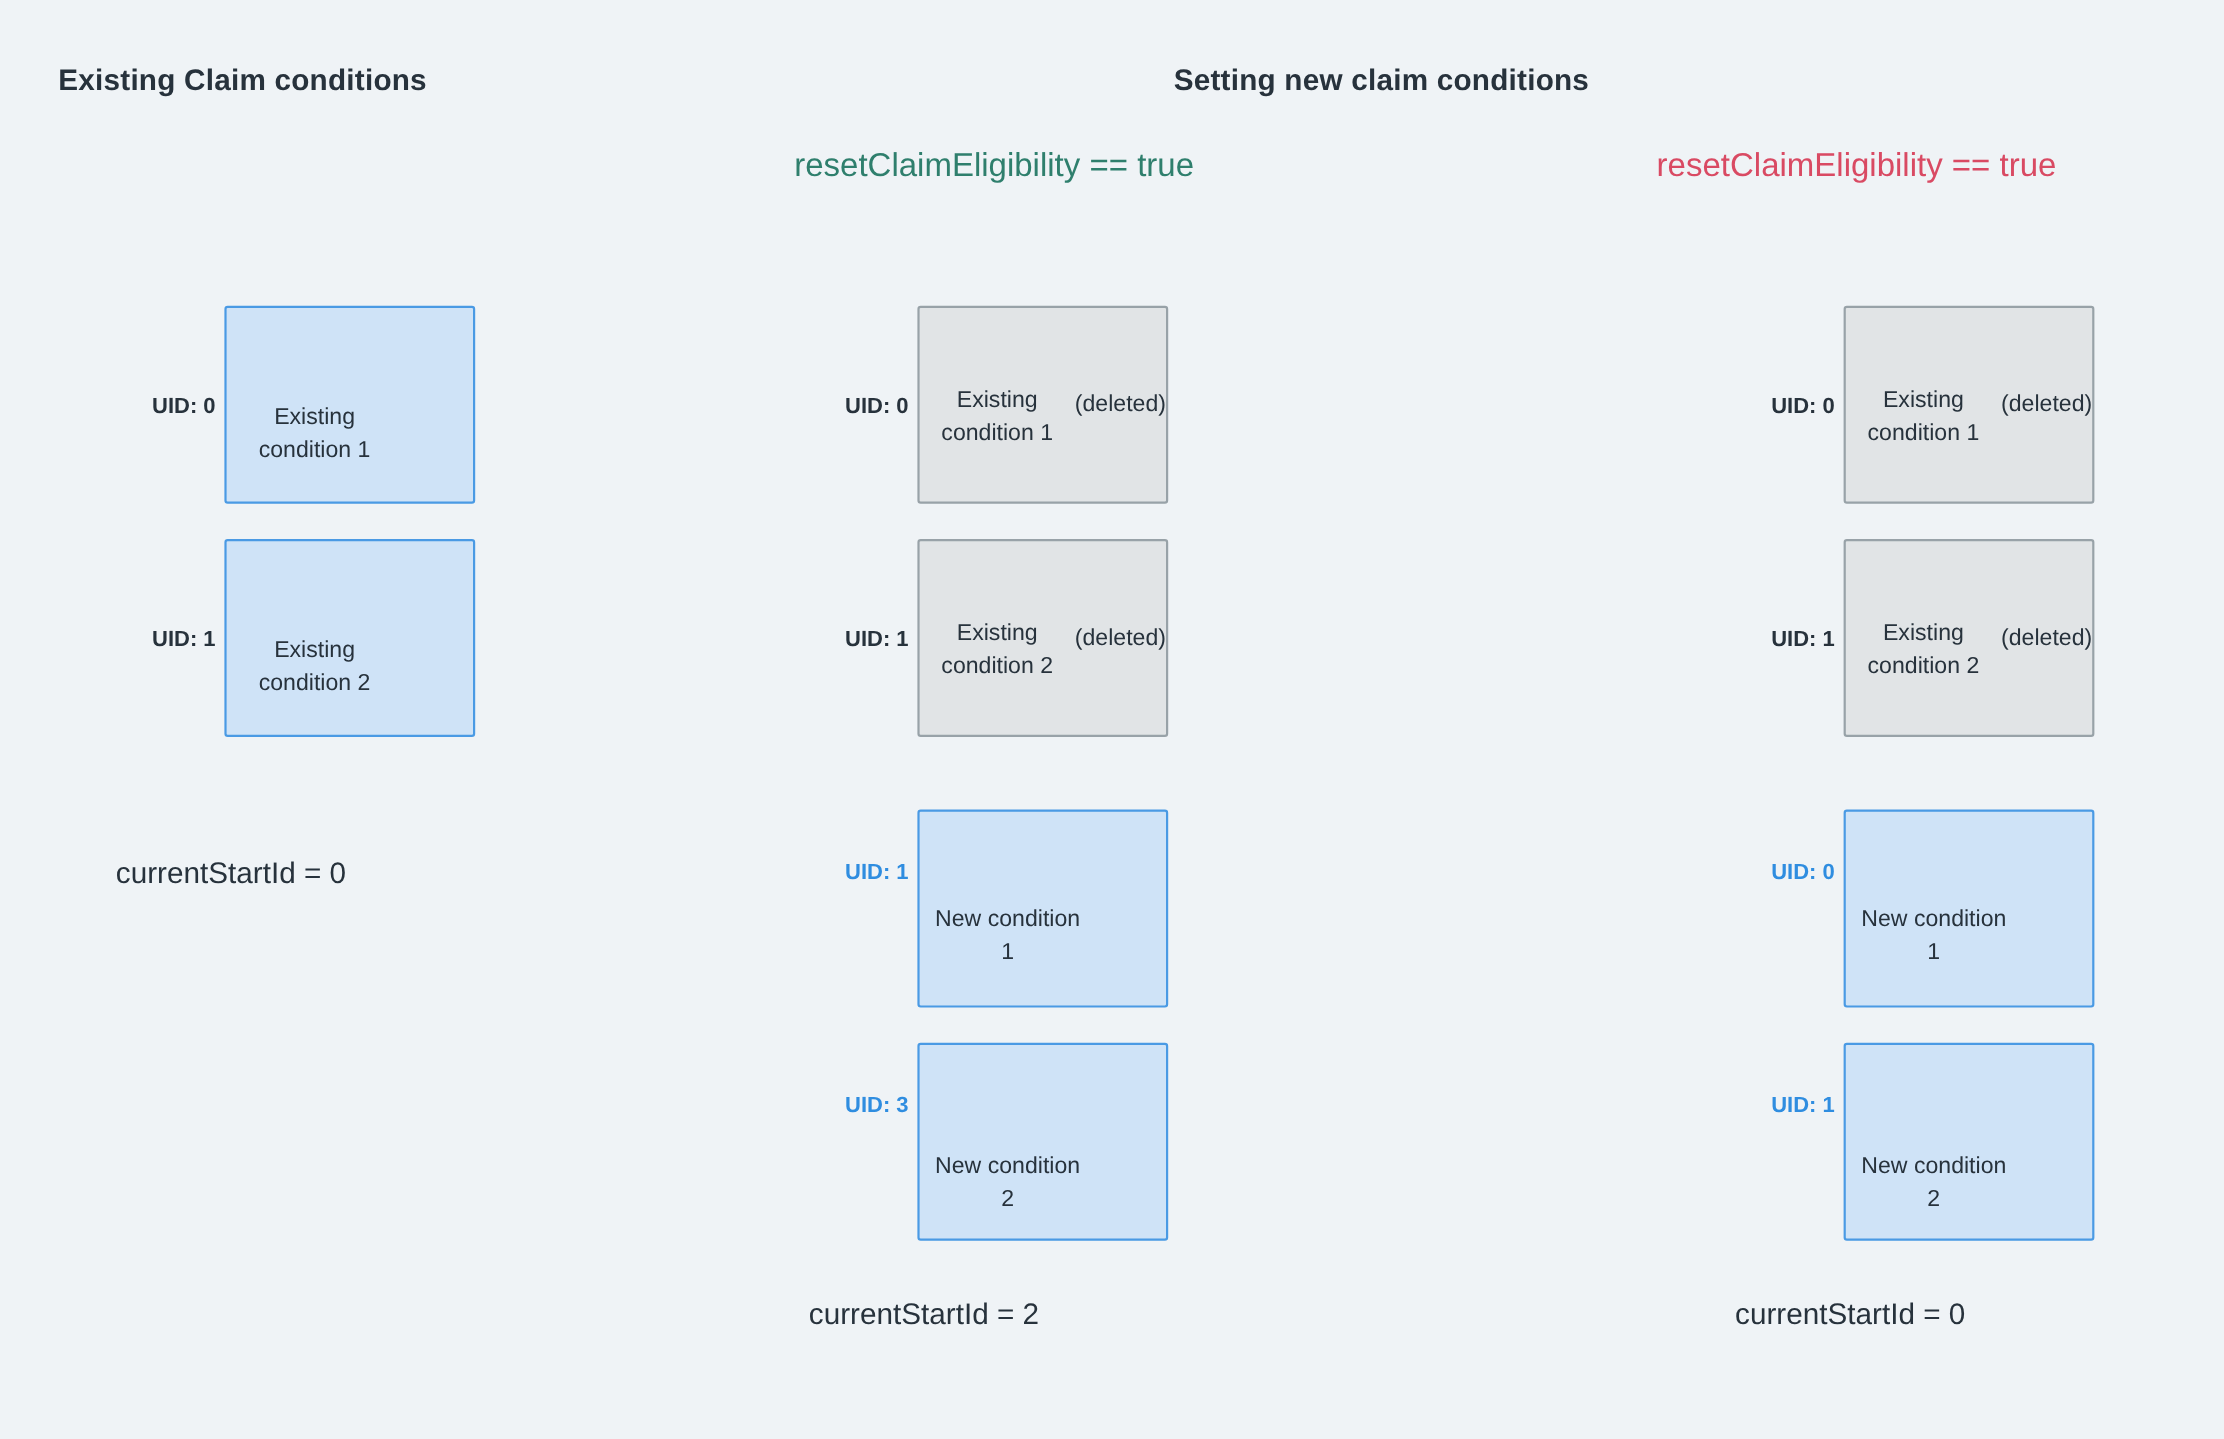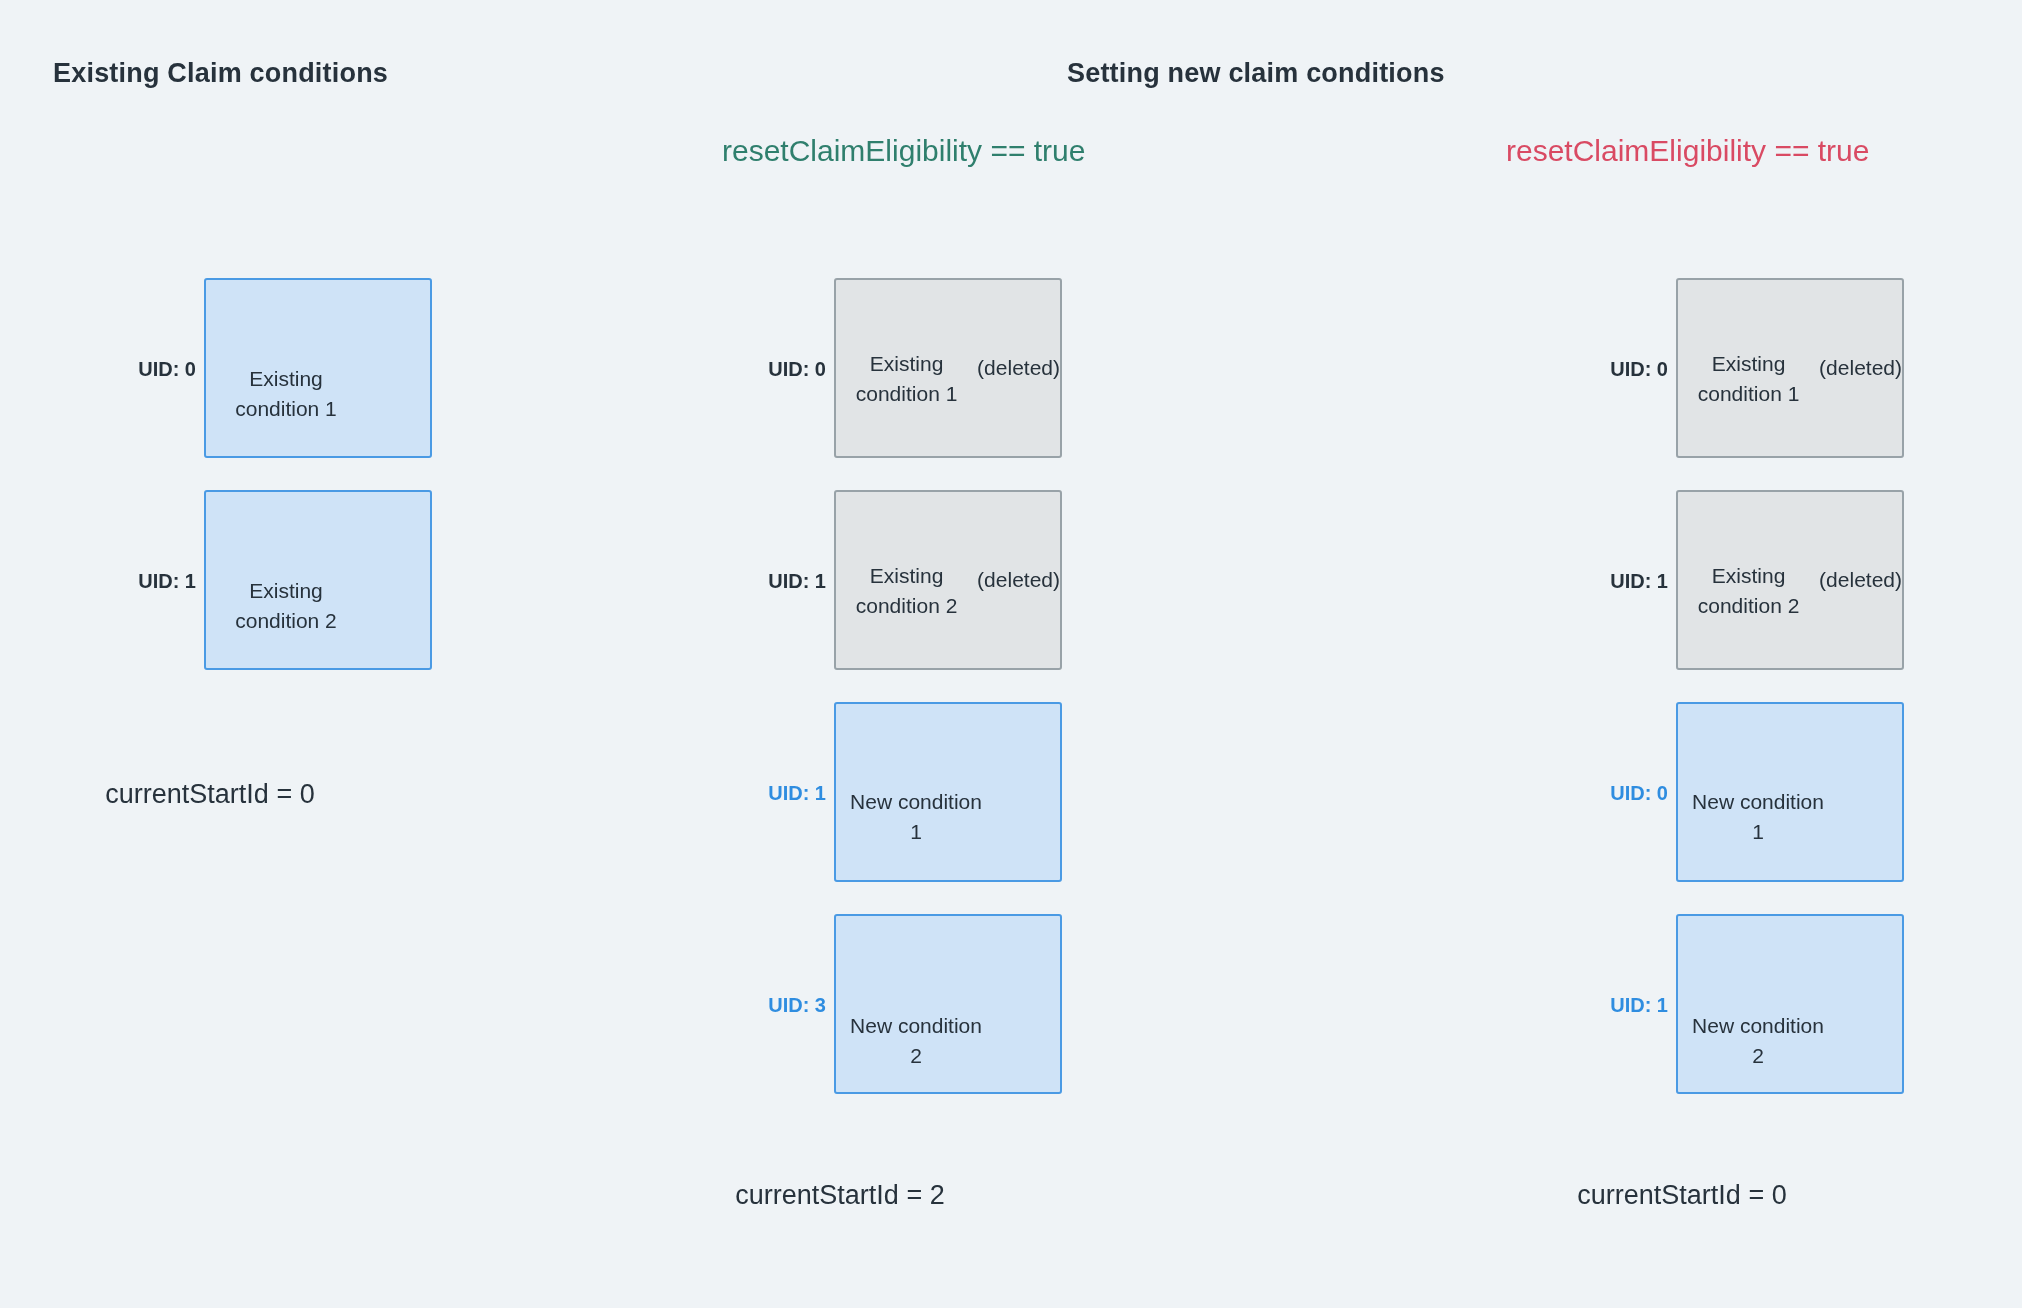--- a/index.html
+++ b/index.html
@@ -95,20 +95,21 @@
     background: #cfe3f7;
     border: 2px solid #4a9ae4;
   }
   .cond-box.deleted {
     background: #e1e4e6;
     border: 2px solid #98a2a8;
   }
   .cond-box.newcond {
     background: #cfe3f7;
     border: 2px solid #4a9ae4;
+    margin-top: 34px;
   }
 
   .box-title {
     font-size: 21px;
     line-height: 30px;
     text-align: center;
     color: #27323c;
     width: 160px;
   }
   .box-sub {

